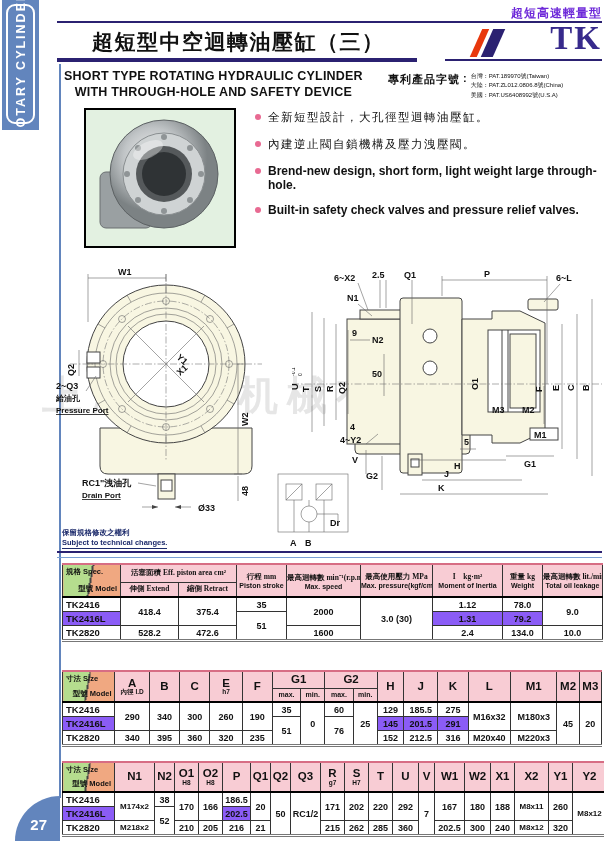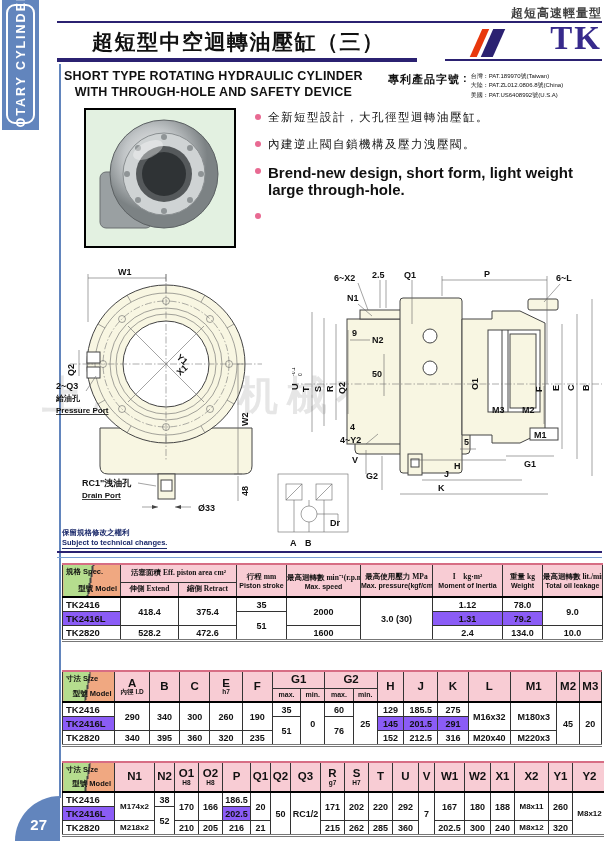--- a/index.html
+++ b/index.html
@@ -11,21 +11,21 @@
   #side-bar .frame{position:absolute;left:4px;top:4px;right:4px;bottom:6px;
         border:2px solid #fff;border-radius:9px;display:flex;align-items:center;justify-content:center;}
   .vtext{writing-mode:vertical-rl;transform:rotate(180deg);color:#fff;font-weight:bold;
         font-size:12.5px;letter-spacing:2px;white-space:nowrap;}
   #side-line{left:59px;top:64px;width:2px;height:734px;background:#6285bd;}
   #page-disc{left:15px;top:796px;width:45px;height:45px;background:#6285bd;
         border-top-left-radius:100%;}
   #page-disc span{position:absolute;right:13px;bottom:8px;color:#fff;font-weight:bold;font-size:15px;}
   
   #top-line{left:57px;top:21px;width:545px;height:2px;background:#2b2171;}
-  #cat-label{left:440px;top:5px;width:162px;text-align:right;color:#404040;
+  #cat-label{left:440px;top:5px;width:162px;text-align:right;color:#6d28d9;
         font-weight:bold;font-size:12px;letter-spacing:1px;}
   #title-zh{left:64px;top:28px;font-size:21px;font-weight:bold;letter-spacing:1.5px;margin-left:28px;}
   #title-underline{left:57px;top:58px;width:360px;height:4px;background:#2b2171;}
   #logo{left:470px;top:28px;width:132px;height:31px;}
   #logo .sl{position:absolute;top:1px;height:28px;transform:skewX(-24deg);}
   #logo .sl.red{left:6px;width:7px;background:#e8380d;}
   #logo .sl.navy{left:17px;width:12px;background:#2b2171;}
   #logo .tk{position:absolute;right:0;top:-8px;font-size:33px;font-weight:bold;
         letter-spacing:2px;color:#372a8c;font-family:Liberation Serif, serif;}
   #logo-underline{left:445px;top:59px;width:157px;height:2px;background:#2b2171;}
@@ -34,21 +34,21 @@
   #patent .plabel{font-size:11px;font-weight:900;letter-spacing:1px;white-space:nowrap;}
   #patent .plines{font-size:6px;line-height:1.55;white-space:nowrap;}
   
   #photo{left:84px;top:108px;width:148px;height:136px;border:2px solid #000;
         background:#e3f1e1;}
   
   #features{left:255px;top:110px;width:346px;}
   .feat{display:flex;align-items:flex-start;margin-bottom:9px;}
   .feat .dot{width:6px;height:6px;border-radius:50%;background:#e86a92;margin:4px 7px 0 0;flex:none;}
   .feat.zh{font-size:11.5px;letter-spacing:1.5px;font-family:"Liberation Serif",serif;margin-bottom:12px;}
-  .feat.en{font-size:15px;font-weight:bold;margin-bottom:11px;}
+  .feat.en{font-size:12px;font-weight:bold;margin-bottom:11px;}
   
   #drawings{left:0;top:256px;width:604px;height:302px;}
   #watermark{left:42px;top:112px;width:560px;font-size:40px;font-weight:bold;
         color:rgba(140,140,140,.22);letter-spacing:9px;white-space:nowrap;}
   svg .ln{stroke:#444;stroke-width:1;fill:none;}
   svg .thin{stroke:#666;stroke-width:.6;fill:none;}
   svg .cl{stroke:#777;stroke-width:.6;stroke-dasharray:7 2 1.5 2;fill:none;}
   svg .body{fill:#f8f6e2;stroke:#444;stroke-width:1;}
   svg .white{fill:#fff;stroke:#444;stroke-width:1;}
   svg .dim{font:bold 9px "Liberation Sans",sans-serif;fill:#111;}
@@ -155,20 +155,21 @@
     <div class="feat zh">
       <span class="dot"></span>
       <span>內建逆止閥自鎖機構及壓力洩壓閥。</span>
     </div>
     <div class="feat en">
       <span class="dot"></span>
       <span>Brend-new design, short form, light weight large through-hole.</span>
     </div>
     <div class="feat en">
       <span class="dot"></span>
+      <span>Built-in safety check valves and pressure relief valves.</span>
     </div>
   </div>
 
   <div class="abs" id="drawings">
     <div class="abs" id="watermark">上海精密机械有限公司</div>
 
     <svg class="abs" style="left:56px;top:8px;" width="238" height="252" viewBox="0 0 238 252">
       <path class="body" d="M44,164 h152 v38 q0,8 -8,8 h-136 q-8,0 -8,-8 z"></path>
       <circle class="body" cx="110" cy="100" r="79"></circle>
       <circle class="thin" cx="110" cy="100" r="71"></circle>

